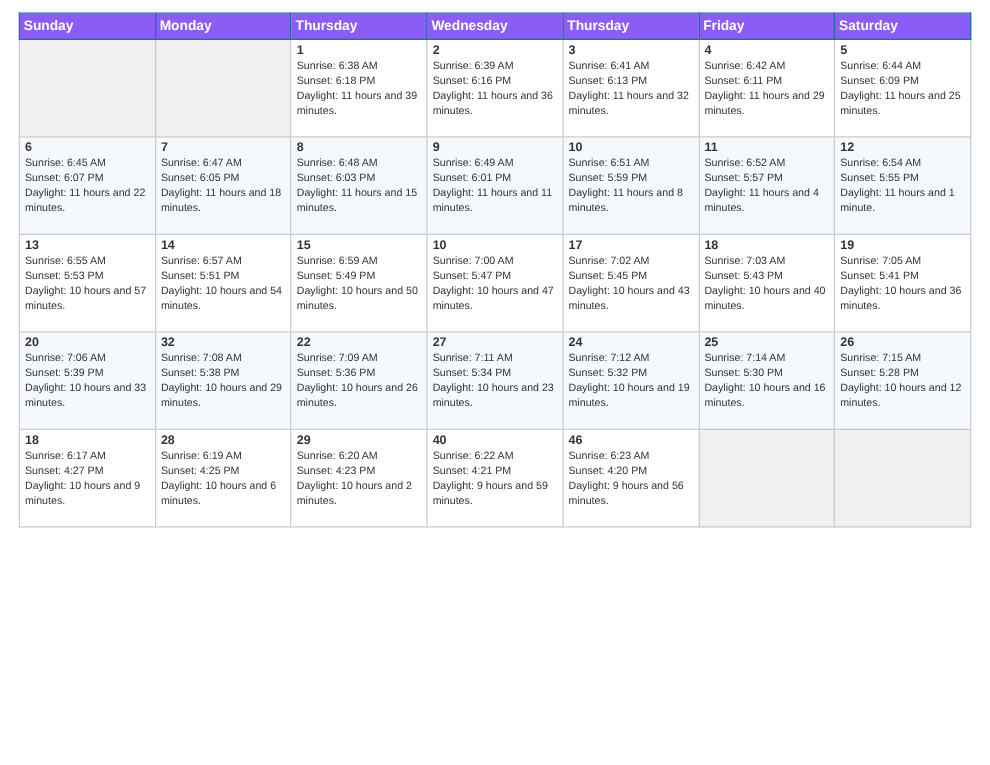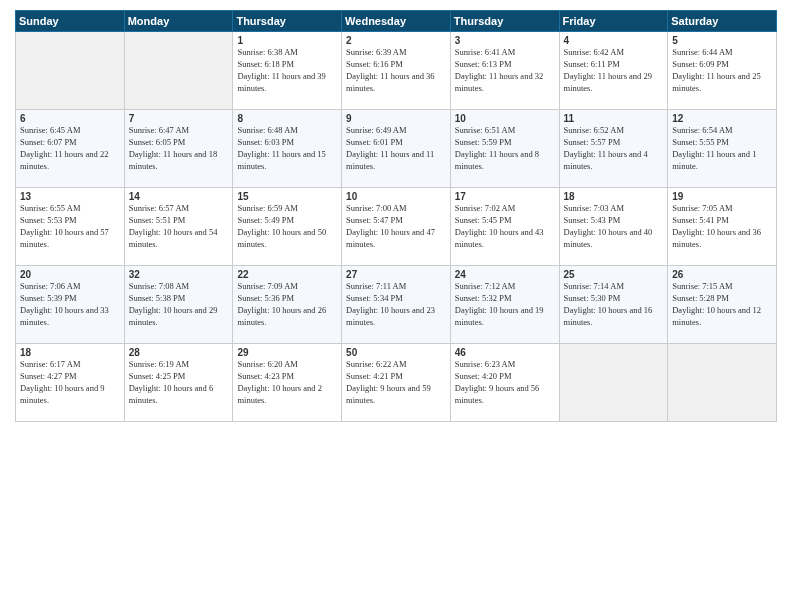--- a/index.html
+++ b/index.html
@@ -49,21 +49,21 @@
     .location-title {
       font-size: 14px;
       color: #555;
     }
     table {
       width: 100%;
       border-collapse: collapse;
       table-layout: fixed;
     }
     th {
-      background: #0c4a6e;
+      background: #8b5cf6;
       color: #fff;
       font-size: 11px;
       font-weight: bold;
       padding: 4px 3px;
       text-align: left;
       border: 1px solid #1a6fa0;
     }
     td {
       border: 1px solid #ccc;
       vertical-align: top;
@@ -73,21 +73,20 @@
       height: 78px;
     }
     .day-num {
       font-size: 10px;
       font-weight: bold;
       display: block;
       margin-bottom: 1px;
     }
     .day-info {
       line-height: 1.4;
-      font-family: Liberation Serif, serif;
     }
     td.empty {
       background: #f9f9f9;
     }
     tr:nth-child(even) td {
       background: #f5f8fc;
     }
     tr:nth-child(odd) td {
       background: #fff;
     }
@@ -234,21 +233,21 @@
           </td>
           <td>
             <span class="day-num">28</span>
             <div class="day-info">Sunrise: 6:19 AM<br>Sunset: 4:25 PM<br>Daylight: 10 hours and 6 minutes.</div>
           </td>
           <td>
             <span class="day-num">29</span>
             <div class="day-info">Sunrise: 6:20 AM<br>Sunset: 4:23 PM<br>Daylight: 10 hours and 2 minutes.</div>
           </td>
           <td>
-            <span class="day-num">50</span>
+            <span class="day-num">40</span>
             <div class="day-info">Sunrise: 6:22 AM<br>Sunset: 4:21 PM<br>Daylight: 9 hours and 59 minutes.</div>
           </td>
           <td>
             <span class="day-num">46</span>
             <div class="day-info">Sunrise: 6:23 AM<br>Sunset: 4:20 PM<br>Daylight: 9 hours and 56 minutes.</div>
           </td>
           <td class="empty"></td>
           <td class="empty"></td>
         </tr>
       </tbody>

